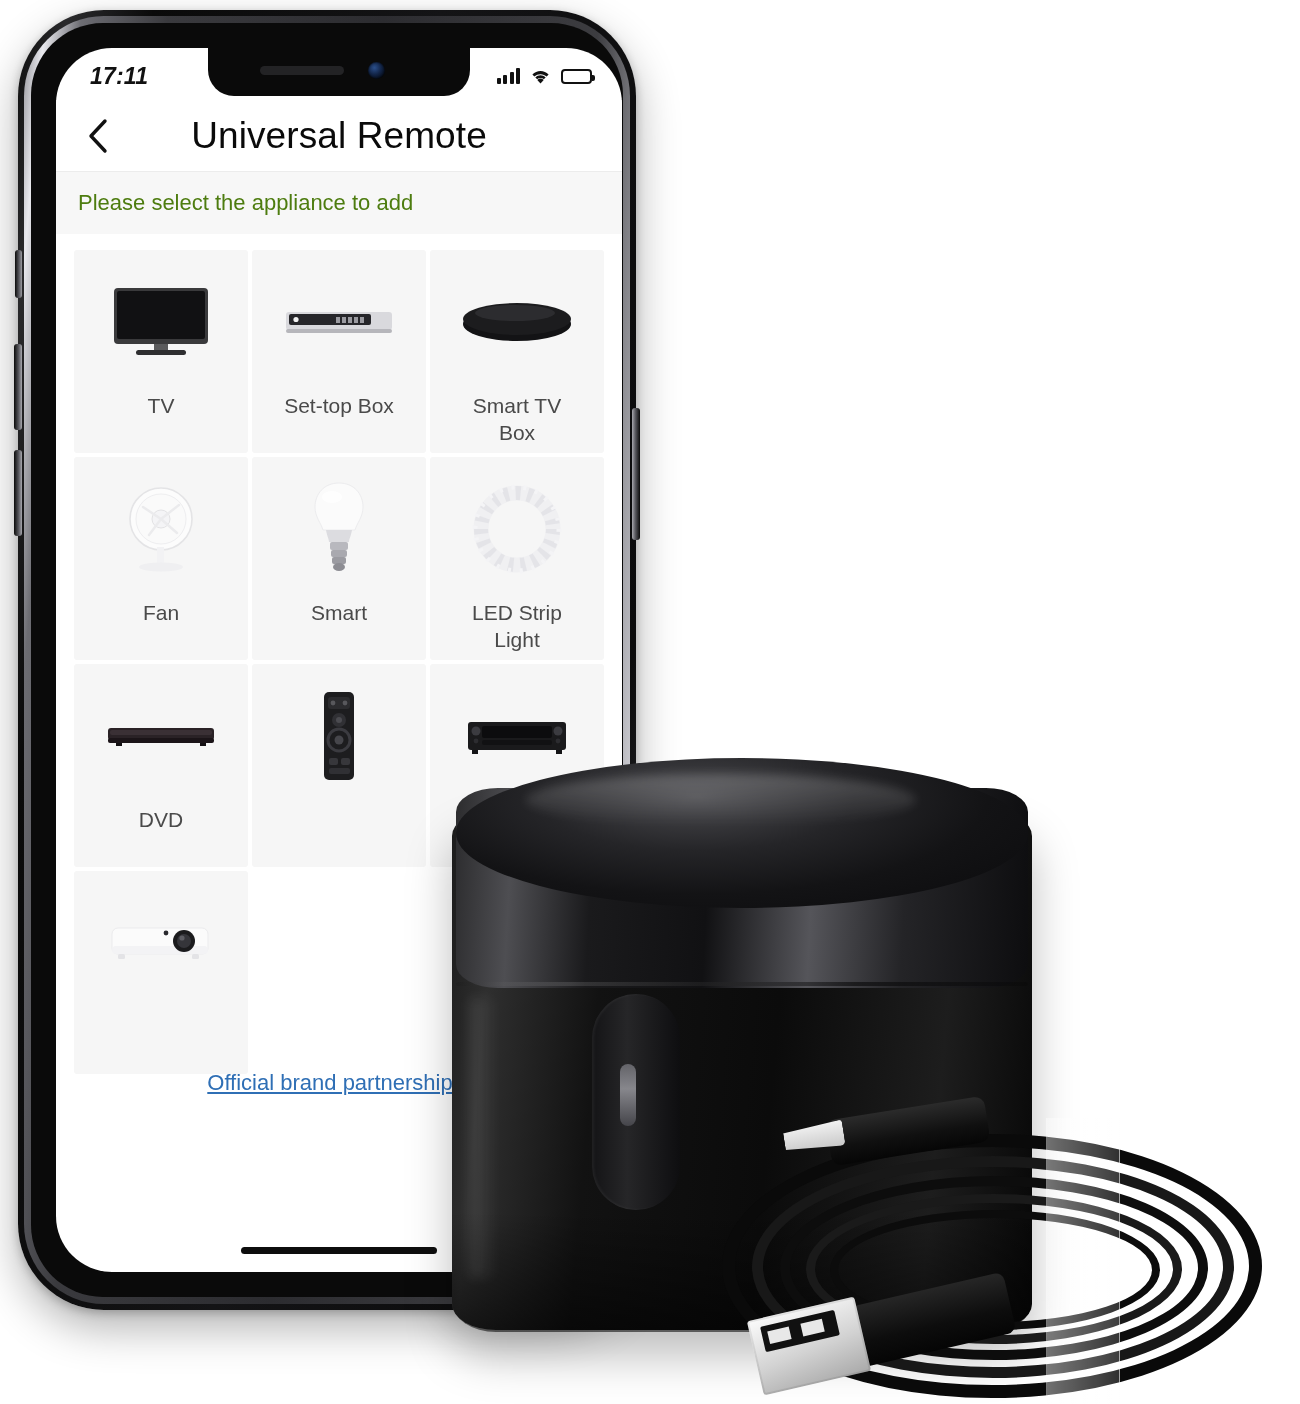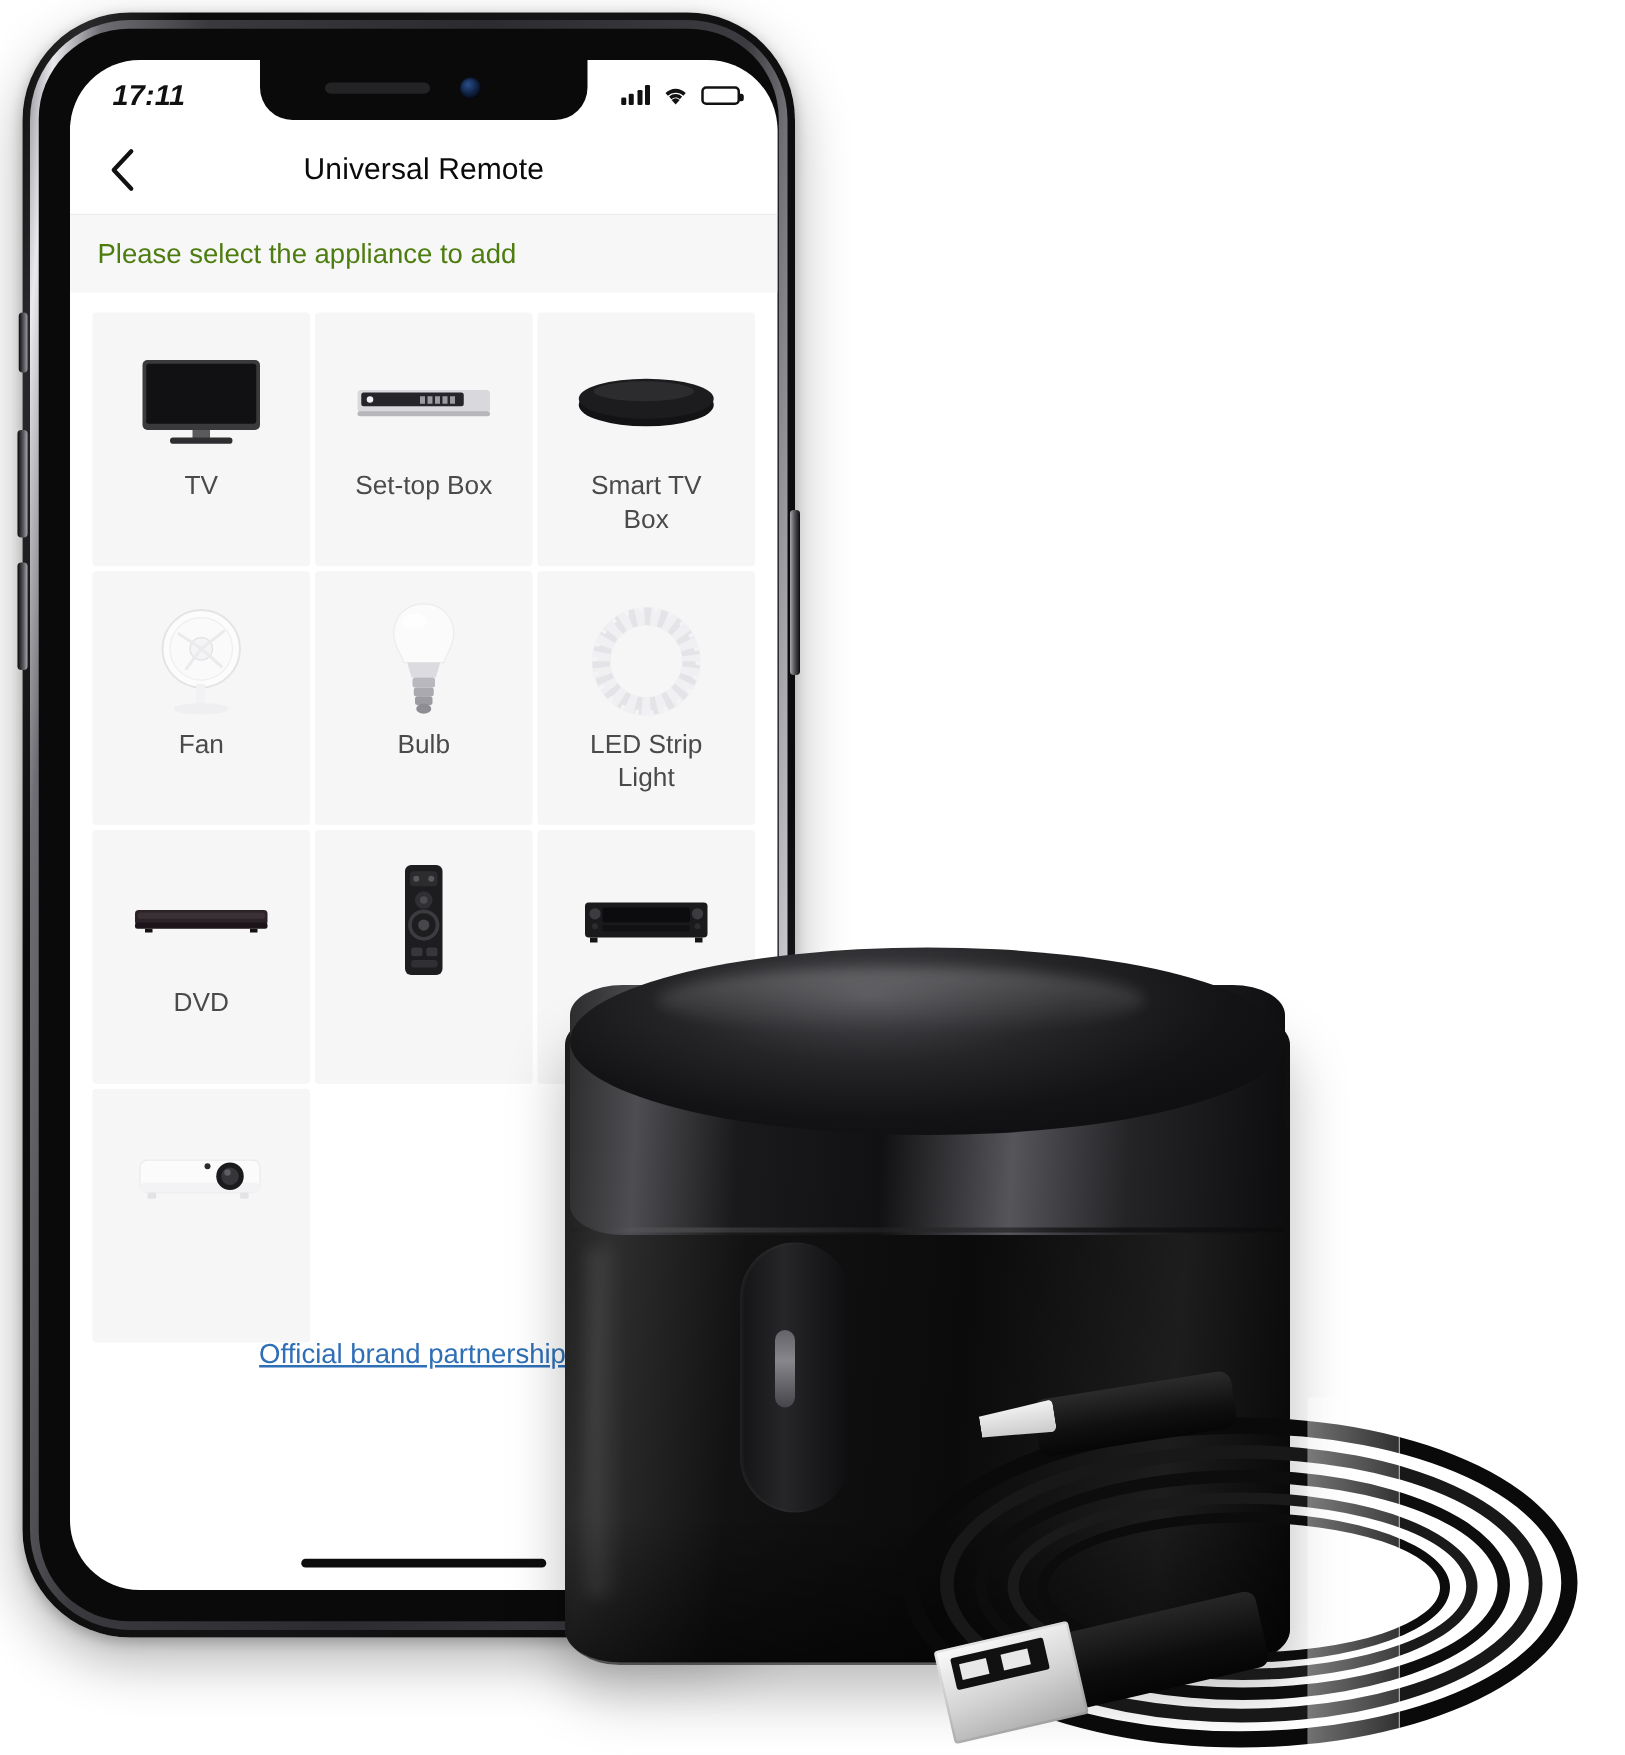--- a/index.html
+++ b/index.html
@@ -83,41 +83,42 @@
   
   #nav-bar {
     position:absolute; left:0; top:52px; width:100%; height:72px;
     display:flex; align-items:center; background:#fff; z-index:30;
   }
   #back-button {
     position:absolute; left:20px; top:50%; transform:translateY(-50%);
     width:44px; height:44px; display:flex; align-items:center; justify-content:center;
   }
   #page-title {
-    width:100%; text-align:center; font-size:24px; color:#0a0a0a; font-weight:400;
+    width:100%; text-align:center; font-size:37px; color:#0a0a0a; font-weight:400;
     letter-spacing:.1px;
   }
   #nav-divider { position:absolute; left:0; bottom:0; width:100%; height:1px; background:#ececec; }
 
   
   #subtitle-bar {
     position:absolute; left:0; top:124px; width:100%; height:62px;
     background:#f7f7f7; display:flex; align-items:center; padding-left:22px;
   }
   #subtitle-text { font-size:22px; color:#4d7c0f; }
 
   
   #appliance-grid {
     position:absolute; left:18px; top:202px; width:530px;
     display:grid; grid-template-columns:repeat(3,1fr); gap:4px;
   }
   .appliance-card {
     background:#f6f6f6; height:203px; border-radius:3px;
     display:flex; flex-direction:column; align-items:center; justify-content:flex-start;
     padding-top:22px;
+    gap:17px;
   }
   .appliance-icon {
     height:100px; width:150px; display:flex; align-items:center; justify-content:center;
   }
   .appliance-label {
     font-size:21px; color:#4a4a4a; text-align:center; line-height:1.28;
     margin-top:4px; white-space:pre-line;
   }
 
   #brand-link {
@@ -371,21 +372,21 @@
             <svg width="70" height="100" viewBox="0 0 70 100">
               <path d="M35 4c15 0 24 11 24 24 0 10-6 16-8 23H19c-2-7-8-13-8-23C11 15 20 4 35 4z" fill="#fbfbfb" stroke="#ececee" stroke-width="1"></path>
               <path d="M22 51h26c-1 6-3 9-3 12H25c0-3-2-6-3-12z" fill="#dcdce0"></path>
               <rect x="26" y="63" width="18" height="8" rx="2" fill="#b8b8be"></rect>
               <rect x="27" y="71" width="16" height="7" rx="2" fill="#a9a9af"></rect>
               <rect x="28" y="78" width="14" height="7" rx="2" fill="#9b9ba1"></rect>
               <ellipse cx="35" cy="88" rx="6" ry="4" fill="#8d8d93"></ellipse>
               <ellipse cx="28" cy="18" rx="10" ry="6" fill="#ffffff" opacity=".8"></ellipse>
             </svg>
           </div>
-          <div class="appliance-label">Bulb</div>
+          <div class="appliance-label">Smart</div>
         </div>
 
         <div class="appliance-card">
           <div class="appliance-icon">
             <svg width="96" height="96" viewBox="0 0 96 96">
               <circle cx="48" cy="48" r="36" fill="none" stroke="#f0f0f2" stroke-width="15"></circle>
               <circle cx="48" cy="48" r="36" fill="none" stroke="#e2e2e6" stroke-width="14" stroke-dasharray="5 7" opacity=".85"></circle>
               <circle cx="48" cy="48" r="42" fill="none" stroke="#f4f4f6" stroke-width="5" stroke-dasharray="3 9"></circle>
               <circle cx="48" cy="48" r="25" fill="#f6f6f6"></circle>
             </svg>

